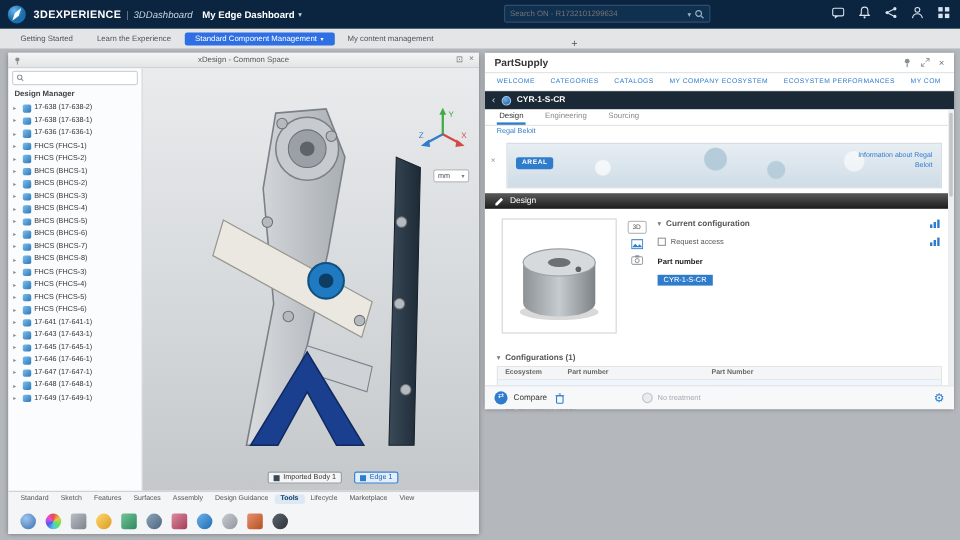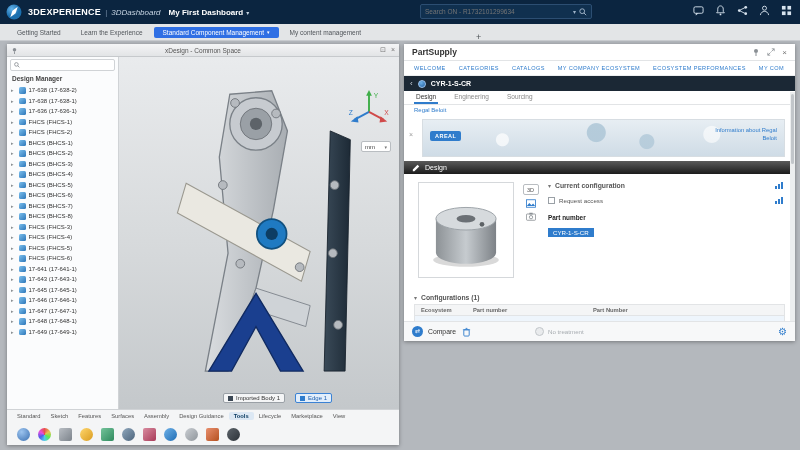--- a/index.html
+++ b/index.html
@@ -209,21 +209,21 @@
             <stop offset="0" stop-color="#66b6ec"></stop>
             <stop offset="1" stop-color="#1b6fae"></stop>
           </radialGradient>
         </defs>
       <circle cx="8" cy="8" r="7.5" fill="url(#cg)"></circle>
       <path d="M8 1.5 L10 8 L8 14.5 L6 8 Z" fill="#fff" transform="rotate(35 8 8)"></path>
     </svg>
     <span class="brand">3DEXPERIENCE</span>
     <span class="brand-sep">|</span>
     <span class="appname">3DDashboard</span>
-    <span class="dashname">My First Dashboard</span>
+    <span class="dashname">My Edge Dashboard</span>
     <span class="dash-caret">▾</span>
     <div class="searchbox">
       <input placeholder="Search ON - R1732101299634" style="">
       <span class="sb-caret">▾</span>
       <svg width="8" height="8" viewBox="0 0 10 10">
         <circle cx="4" cy="4" r="3" fill="none" stroke="#9fb3c8" stroke-width="1.2"></circle>
         <line x1="6.2" y1="6.2" x2="9" y2="9" stroke="#9fb3c8" stroke-width="1.2"></line>
       </svg>
     </div>
     <div class="top-icons">

